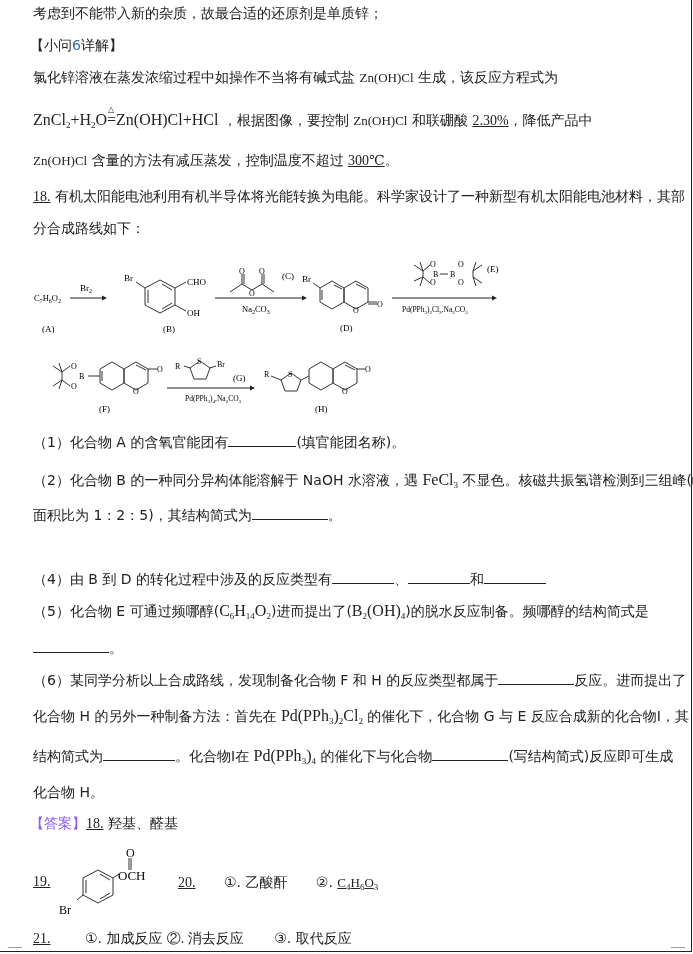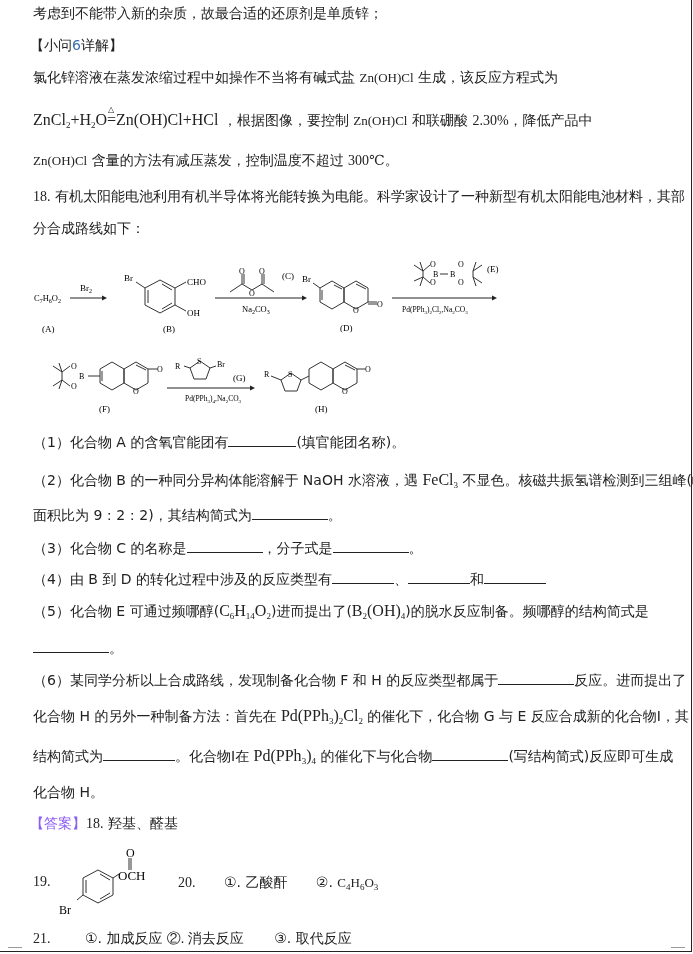--- a/index.html
+++ b/index.html
@@ -1,21 +1,21 @@
 <!DOCTYPE html>
 <html><head>
 <meta charset="utf-8">
 <style>
   html, body { margin:0; padding:0; background:#fff; }
   body { width:693px; height:954px; position:relative; overflow:hidden;
          font-family: "DejaVu Sans", "Liberation Sans", sans-serif; color:#222; }
   .page { position:absolute; left:0; top:0; width:691px; height:951px;
           border-right:1.5px solid #222; border-bottom:1.5px solid #222; }
   .line { position:absolute; left:33px; font-size:14px; white-space:nowrap; line-height:20px; }
-  .serif { font-family: "Liberation Serif", "DejaVu Serif", serif; }
+  .serif { font-family: "Liberation Serif", "DejaVu Serif", serif; text-decoration: underline; }
   .chem { font-family: "Liberation Serif", "DejaVu Serif", serif; font-size:16px; }
   .chem-big { font-family: "Liberation Serif", "DejaVu Serif", serif; font-size:13px; }
   .sub { font-size:9px; vertical-align:-3px; }
   .num-blue { color:#3a6fb0; }
   .blank { display:inline-block; border-bottom:1px solid #222; height:14px; vertical-align:baseline; }
   .answer-tag { color:#8b5cf6; }
   svg text { font-family: "Liberation Serif", "DejaVu Serif", serif; }
   .corner { position:absolute; bottom:0; width:14px; height:3px; border-top:1px solid #999; }
 </style>
 </head>
@@ -190,26 +190,23 @@
   <div class="line" style="top:432px;">
     <span>（1）化合物 A 的含氧官能团有</span><span class="blank" style="width:68px;"></span><span>(填官能团名称)。</span>
   </div>
 
   <div class="line" style="top:470px;">
     <span>（2）化合物 B 的一种同分异构体能溶解于 NaOH 水溶液，遇</span>
     <span class="chem"><span>FeCl</span><span class="sub">3</span></span>
     <span>不显色。核磁共振氢谱检测到三组峰(峰</span>
   </div>
   <div class="line" style="top:505px;">
-    <span>面积比为 9：2：2)，其结构简式为</span><span class="blank" style="width:76px;"></span><span>。</span>
-  </div>
-
-  <div class="line" style="top:538px;">
-    <span>（3）化合物 C 的名称是</span><span class="blank" style="width:76px;"></span><span>，分子式是</span><span class="blank" style="width:76px;"></span><span>。</span>
-  </div>
+    <span>面积比为 1：2：5)，其结构简式为</span><span class="blank" style="width:76px;"></span><span>。</span>
+  </div>
+
 
   <div class="line" style="top:569px;">
     <span>（4）由 B 到 D 的转化过程中涉及的反应类型有</span><span class="blank" style="width:62px;"></span><span>、</span><span class="blank" style="width:62px;"></span><span>和</span><span class="blank" style="width:62px;"></span>
   </div>
 
   <div class="line" style="top:601px;">
     <span>（5）化合物 E 可通过频哪醇(</span><span class="chem">C<span class="sub">6</span>H<span class="sub">14</span>O<span class="sub">2</span></span><span>)进而提出了(</span><span class="chem">B<span class="sub">2</span>(OH)<span class="sub">4</span></span><span>)的脱水反应制备。频哪醇的结构简式是</span>
   </div>
   <div class="line" style="top:638px;">
     <span class="blank" style="width:76px; margin-left:0;"></span><span>。</span>

